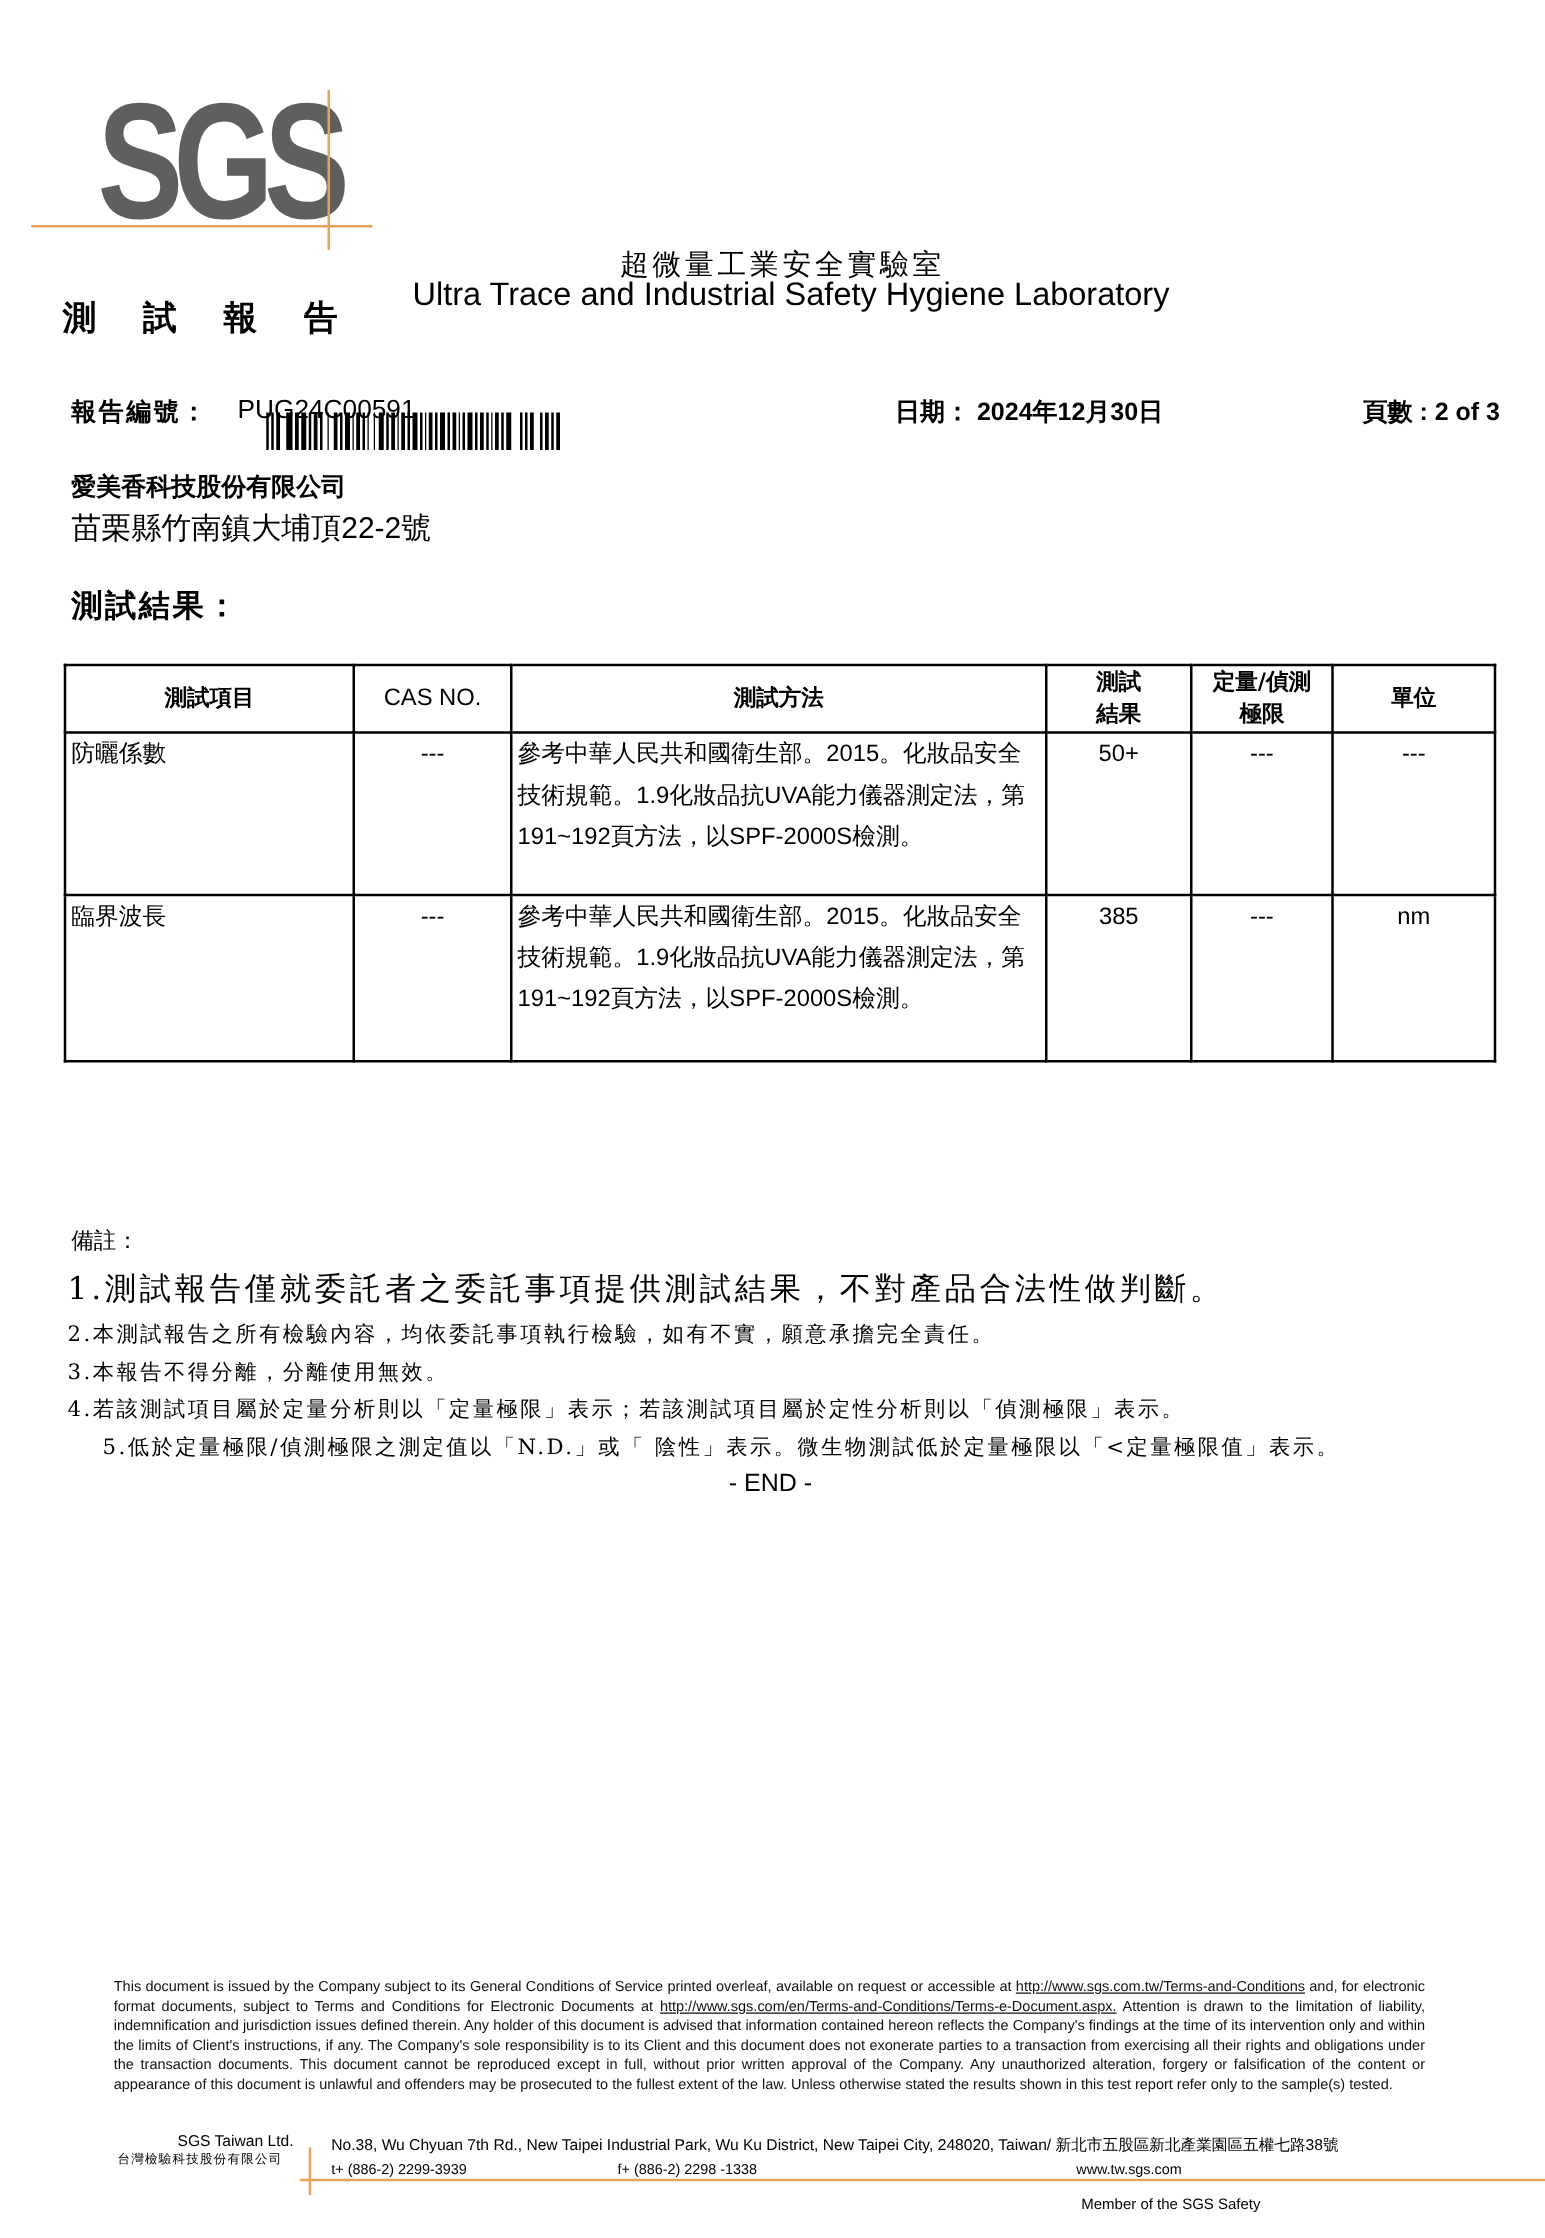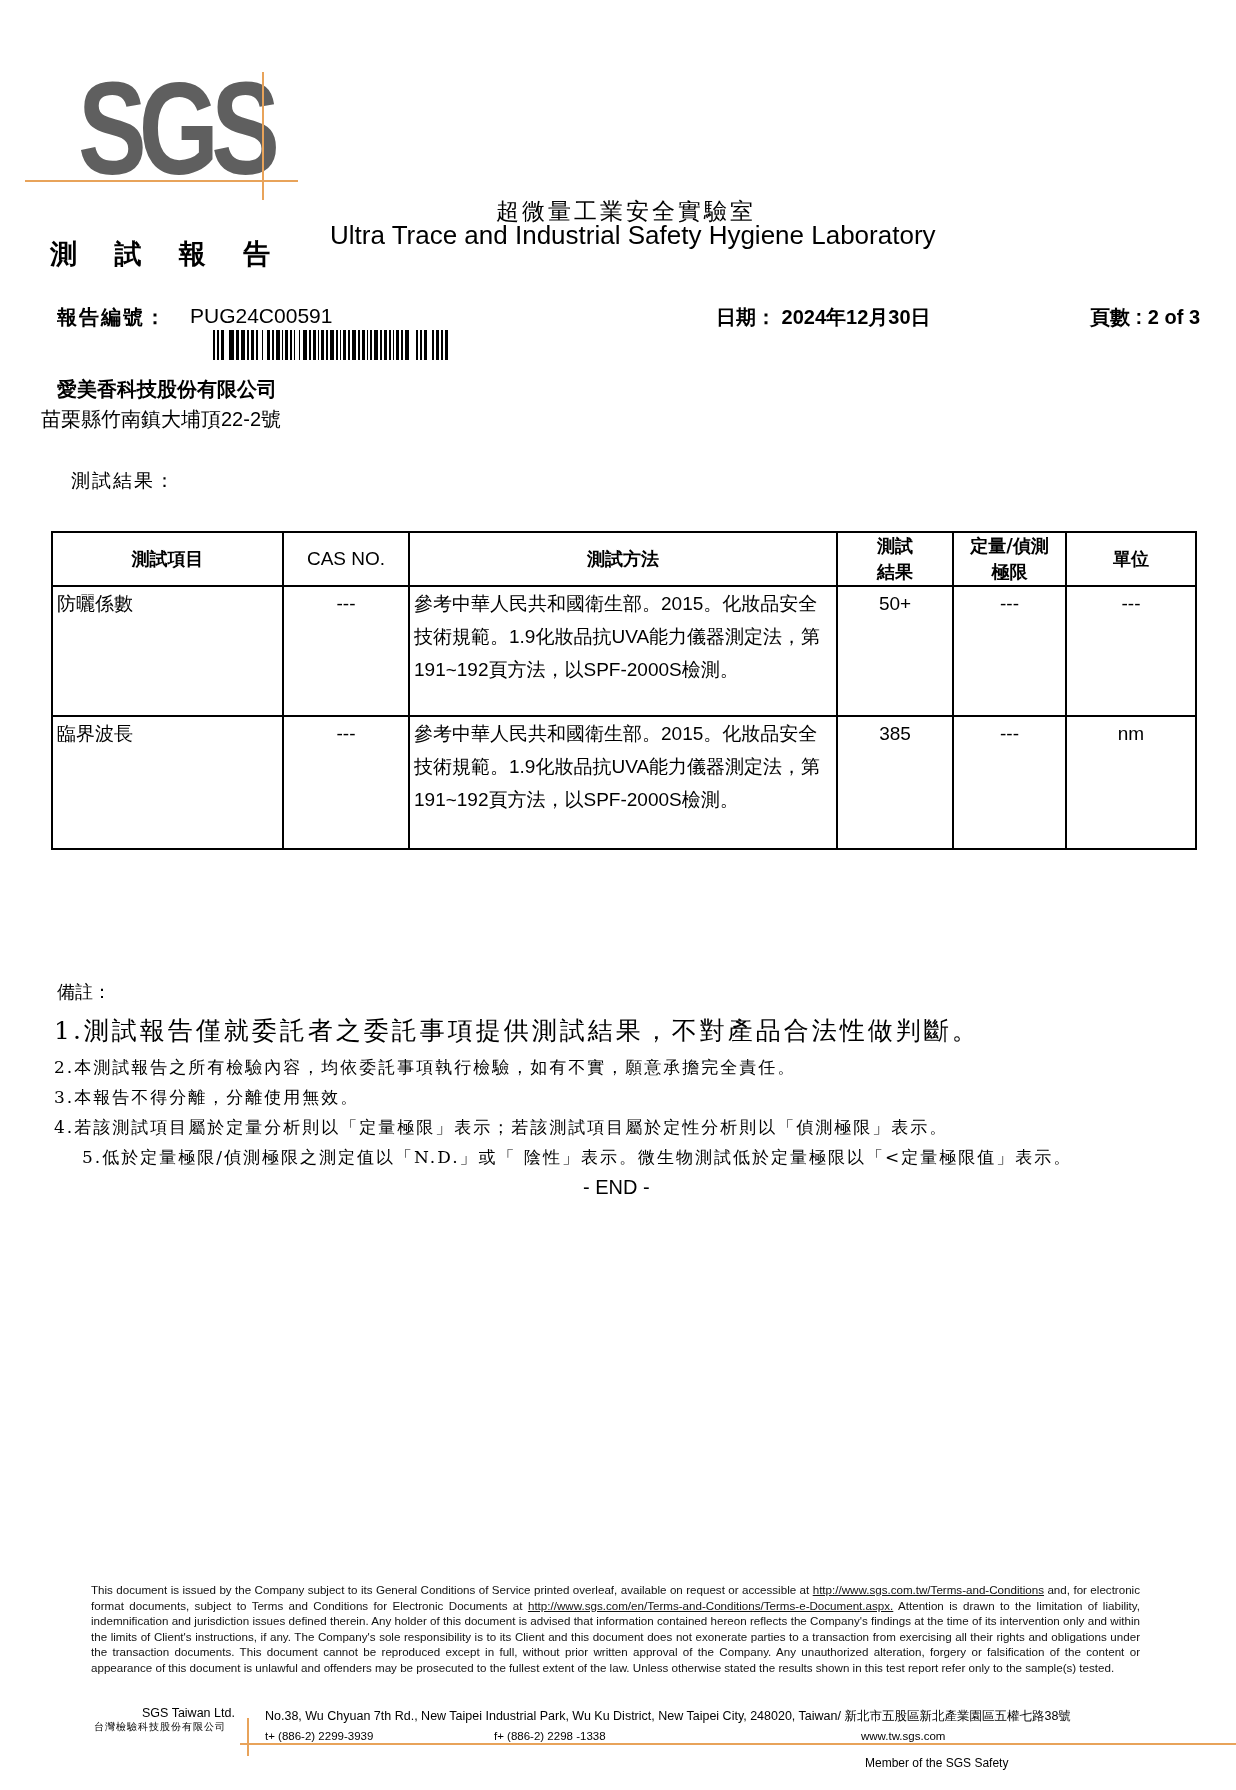--- a/index.html
+++ b/index.html
@@ -10,32 +10,32 @@
 
   
   .sgs-logo { left: 78px; top: 74px; width: 190px; height: 110px; font-family: "Liberation Sans", sans-serif; font-weight: bold; font-size: 132px; line-height: 110px; color: #5f5f5f; letter-spacing: -10px; transform: scaleX(0.78); transform-origin: left top; }
   .logo-hline { left: 25px; top: 180px; width: 273px; height: 2px; background: #e8a35a; }
   .logo-vline { left: 262px; top: 72px; width: 2px; height: 128px; background: #e8a35a; }
 
   .report-title { left: 50px; top: 236px; font-size: 27px; font-weight: bold; letter-spacing: 14px; }
   .lab-cn { left: 496px; top: 196px; font-size: 23px; letter-spacing: 3px; font-family: Liberation Mono, monospace; }
   .lab-en { left: 330px; top: 220px; font-size: 26px; }
 
-  .meta { top: 304px; font-size: 20px; font-weight: bold; text-align: right; }
+  .meta { top: 316px; font-size: 20px; font-weight: bold; text-align: right; }
   .meta-label { left: 57px; letter-spacing: 2px; }
   .meta-no { left: 190px; font-weight: normal; font-size: 21px; }
   .meta-date { left: 716px; }
   .meta-page { left: 1090px; }
 
   .barcode { left: 213px; top: 330px; width: 326px; height: 30px; display: flex; align-items: stretch; }
   .barcode span { display: block; background: #000; margin-right: 2px; }
 
   .company { left: 57px; top: 376px; font-size: 20px; font-weight: bold; }
-  .address { left: 41px; top: 406px; font-size: 20px; }
-  .results-label { left: 71px; top: 468px; font-size: 19px; font-weight: normal; letter-spacing: 2px; }
+  .address { left: 57px; top: 406px; font-size: 24px; }
+  .results-label { left: 57px; top: 468px; font-size: 25px; font-weight: bold; letter-spacing: 2px; }
 
   
   .tbl { left: 51px; top: 531px; border-collapse: collapse; table-layout: fixed; font-size: 19px; }
   .tbl td, .tbl th { border: 2px solid #000; padding: 0 4px; vertical-align: top; line-height: 33px; }
   .tbl th { font-weight: bold; vertical-align: middle; text-align: center; line-height: 26px; font-size: 18px; }
   .tbl .c { text-align: center; }
   .tbl tr.hdr { height: 44px; }
   .tbl tr.r1 { height: 101px; }
   .tbl tr.r2 { height: 130px; }
   .tbl tr.r3 { height: 133px; }

